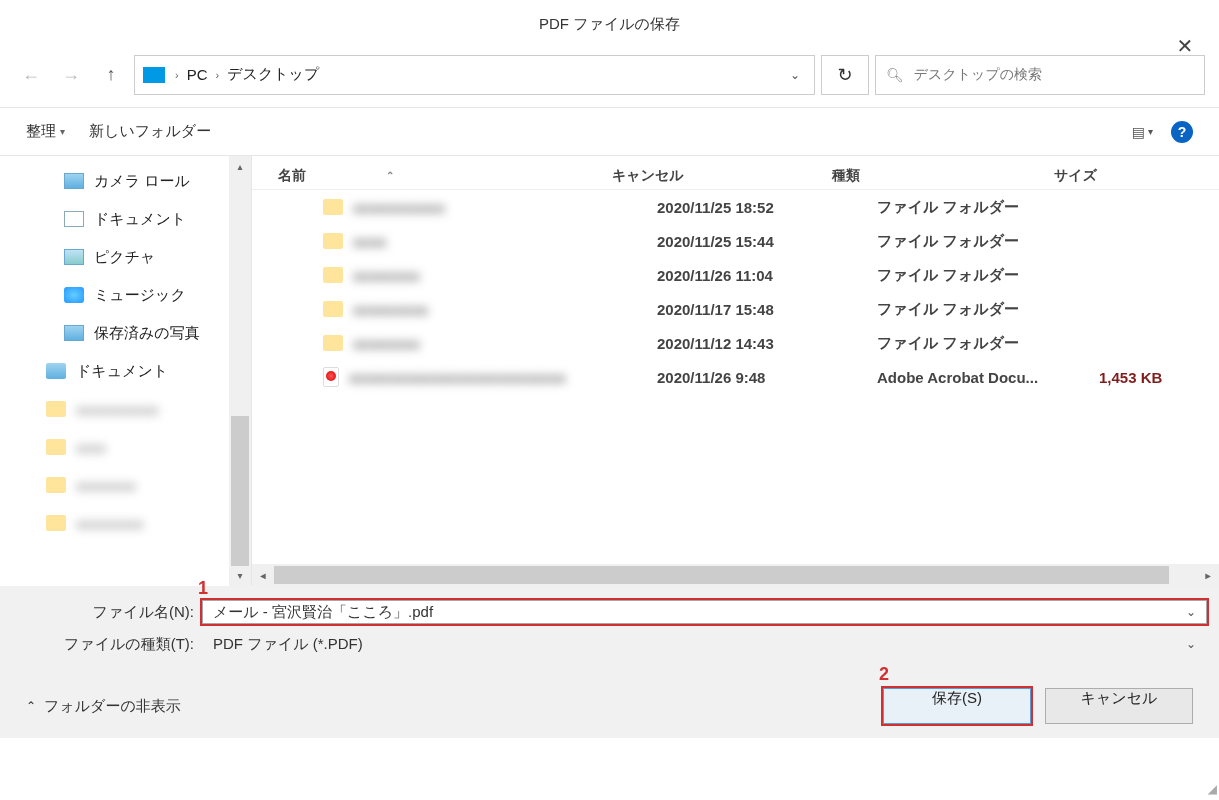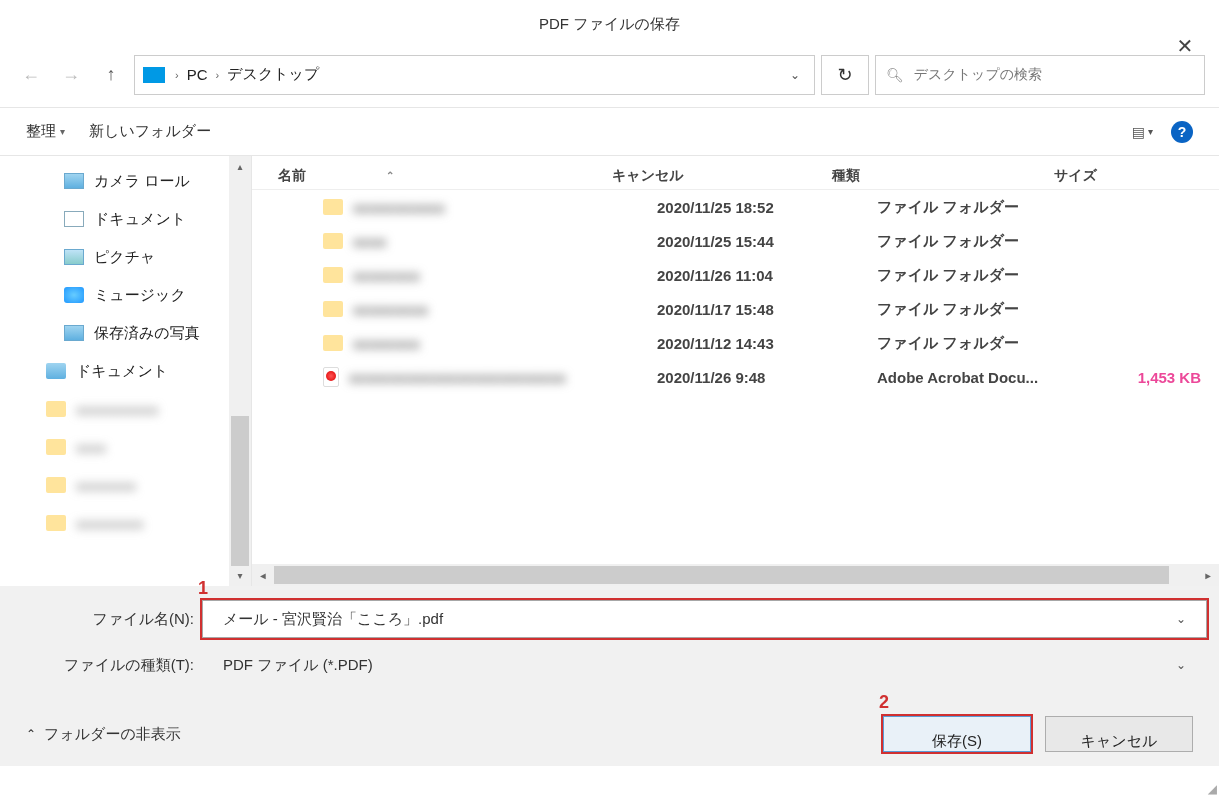--- a/index.html
+++ b/index.html
@@ -60,42 +60,42 @@
 .col-size { width: 120px; text-align: left; }
 .filelist { flex: 1; overflow: hidden; margin-left: 45px; }
 .filerow { height: 34px; display: flex; align-items: center; font-size: 15px; color: #333; }
 .filerow .c-name { width: 360px; padding-left: 26px; display: flex; align-items: center; gap: 10px; }
 .filerow .c-name .fic { width: 20px; height: 16px; background: #ffe49c; border-radius: 2px; display: inline-block; }
 .filerow .c-name .fic.pdf { background: #fff; border: 1px solid #ddd; position: relative; height: 20px; width: 16px; }
 .filerow .c-name .fic.pdf::after { content:""; position:absolute; left:2px; top:3px; width:10px; height:10px; border-radius:50%; background: radial-gradient(#f55,#d00); }
 .filerow .c-name .ftxt { filter: blur(5px); color: #666; }
 .filerow .c-date { width: 220px; color: #444; }
 .filerow .c-type { width: 222px; color: #444; white-space: nowrap; overflow: hidden; text-overflow: ellipsis; }
-.filerow .c-size { width: 120px; text-align: right; padding-right: 18px; color: #ec4899; }
+.filerow .c-size { width: 120px; padding-right: 18px; color: #7f1d1d; }
 
 .hscroll { height: 22px; background: #f0f0f0; display: flex; align-items: center; }
 .hscroll .arr { width: 22px; text-align: center; color: #666; font-size: 10px; }
 .hscroll .track { flex: 1; height: 18px; position: relative; }
 .hscroll .thumb { position: absolute; left: 0; width: 97%; height: 18px; background: #ccc; }
 
 
 .bottom { background: #f1f1f1; padding: 14px 12px 4px; }
 .fieldrow { display: flex; align-items: center; margin-bottom: 8px; position: relative; }
 .fieldrow .lbl { width: 190px; text-align: right; padding-right: 8px; font-size: 15px; color: #333; }
-.fieldrow .combo { flex: 1; height: 38px; border: 1px solid #a7a7a7; background: #fff; display: flex; align-items: center; padding: 0 20px; font-size: 15px; position: relative; text-align: center; }
+.fieldrow .combo { flex: 1; height: 24px; border: 1px solid #a7a7a7; background: #fff; display: flex; align-items: center; padding: 0 10px; font-size: 15px; position: relative; text-align: center; }
 .fieldrow .combo.hl { outline: 2px solid #d03030; outline-offset: 0; }
 .fieldrow .combo .chev { margin-left: auto; color: #555; font-size: 12px; }
 .fieldrow .combo.type { background: #f1f1f1; border: 1px solid #f1f1f1; }
 .annot { position: absolute; color: #d03030; font-weight: bold; font-size: 18px; }
 
 .footer { display: flex; align-items: center; padding: 24px 14px 10px; }
 .hidefolders { display: flex; align-items: center; gap: 8px; color: #333; font-size: 15px; }
 .hidefolders .chev { font-size: 12px; }
 .footer .btns { margin-left: auto; display: flex; gap: 14px; position: relative; }
-.btn { width: 148px; height: 36px; border: 1px solid #adadad; background: #e8e8e8; display: flex; align-items: flex-end; justify-content: center; font-size: 15px; color: #222; }
+.btn { width: 148px; height: 36px; border: 1px solid #adadad; background: #e8e8e8; display: flex; align-items: flex-start; justify-content: center; font-size: 15px; color: #222; }
 .btn.primary { background: #e9f1f8; border: 1px solid #5a9bd5; outline: 2px solid #d03030; }
 
 .grip { position: absolute; right: 4px; bottom: 4px; color: #aaa; font-size: 12px; letter-spacing: -2px; }
 </style>
 </head>
 <body>
 
 <div class="titlebar">
   <span class="title">PDF ファイルの保存</span>
   <span class="close">✕</span>

